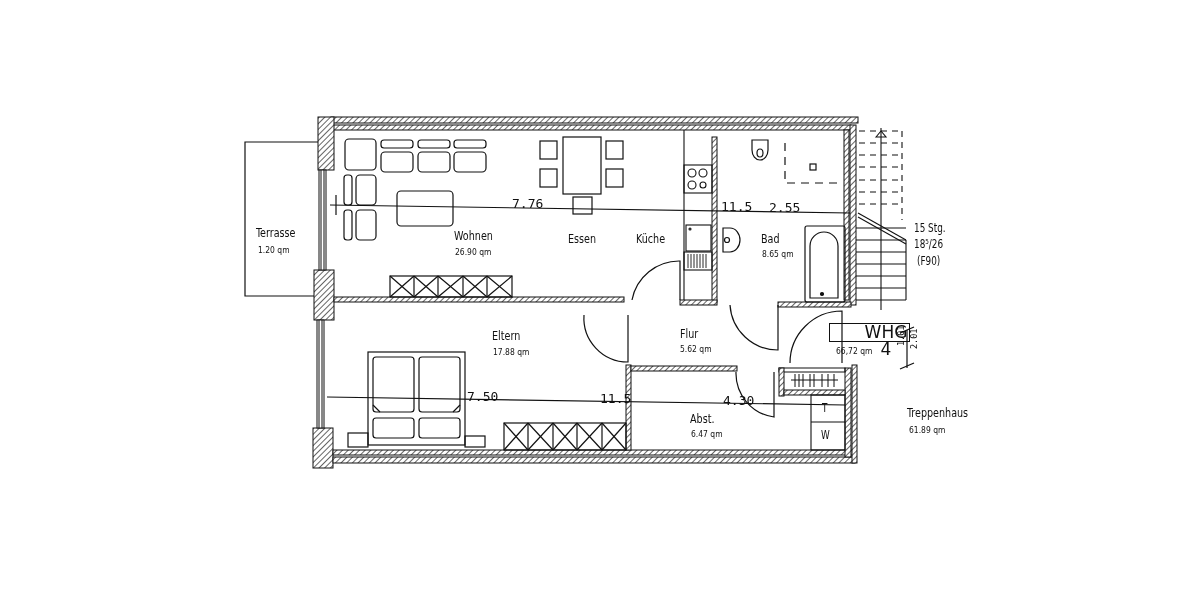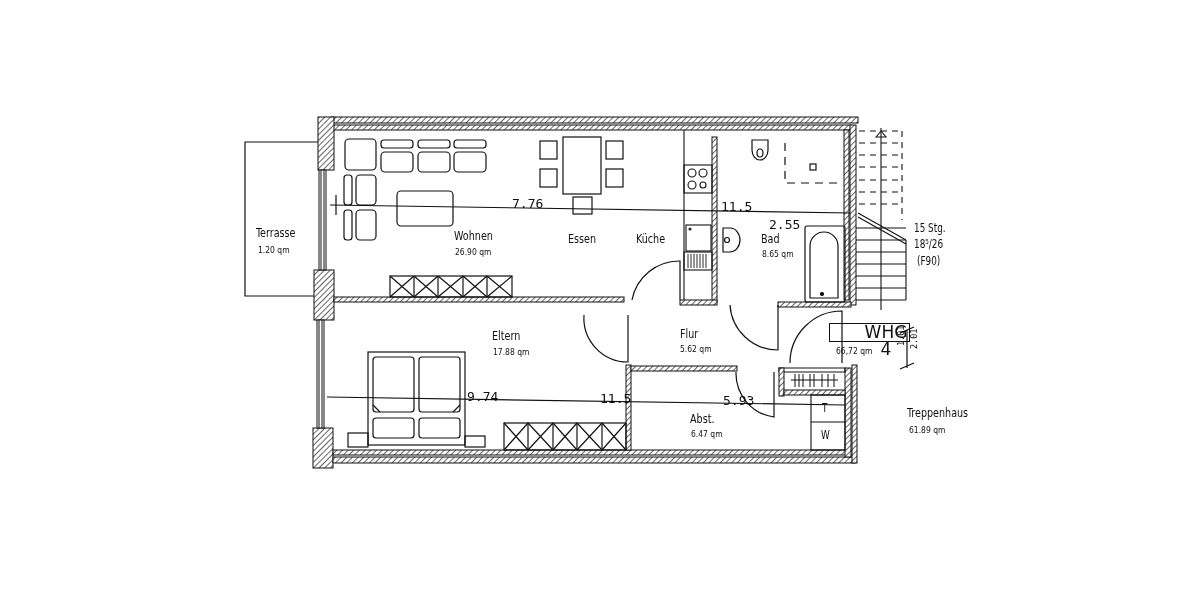--- a/index.html
+++ b/index.html
@@ -257,24 +257,24 @@
 <div class="area" style="left:691px;top:428px;">6.47 qm</div>
 
 <div class="lbl" style="left:907px;top:405px;">Treppenhaus</div>
 <div class="area" style="left:909px;top:424px;">61.89 qm</div>
 
 <div class="whg">WHG 4</div>
 <div class="area" style="left:836px;top:345px;">66,72 qm</div>
 
 <div class="dim" style="left:512px;top:196px;">7.76</div>
 <div class="dim" style="left:721px;top:199px;">11.5</div>
-<div class="dim" style="left:769px;top:200px;margin-top:17px;">2.55</div>
-<div class="dim" style="left:467px;top:389px;">9.74</div>
+<div class="dim" style="left:769px;top:200px;">2.55</div>
+<div class="dim" style="left:467px;top:389px;">7.50</div>
 <div class="dim" style="left:600px;top:391px;">11.5</div>
-<div class="dim" style="left:723px;top:393px;">5.93</div>
+<div class="dim" style="left:723px;top:393px;">4.30</div>
 <div class="vert" style="left:896px;top:346px;">1.01</div>
 <div class="vert" style="left:909px;top:349px;">2.01</div>
 
 <div class="lbl" style="left:914px;top:221px;font-size:12px;">15 Stg.</div>
 <div class="lbl" style="left:914px;top:237px;font-size:12px;">18⁵/26</div>
 <div class="lbl" style="left:917px;top:254px;font-size:12px;">(F90)</div>
 
 <div class="lbl" style="left:822px;top:401px;font-size:12px;">T</div>
 <div class="lbl" style="left:821px;top:428px;font-size:12px;">W</div>
 

